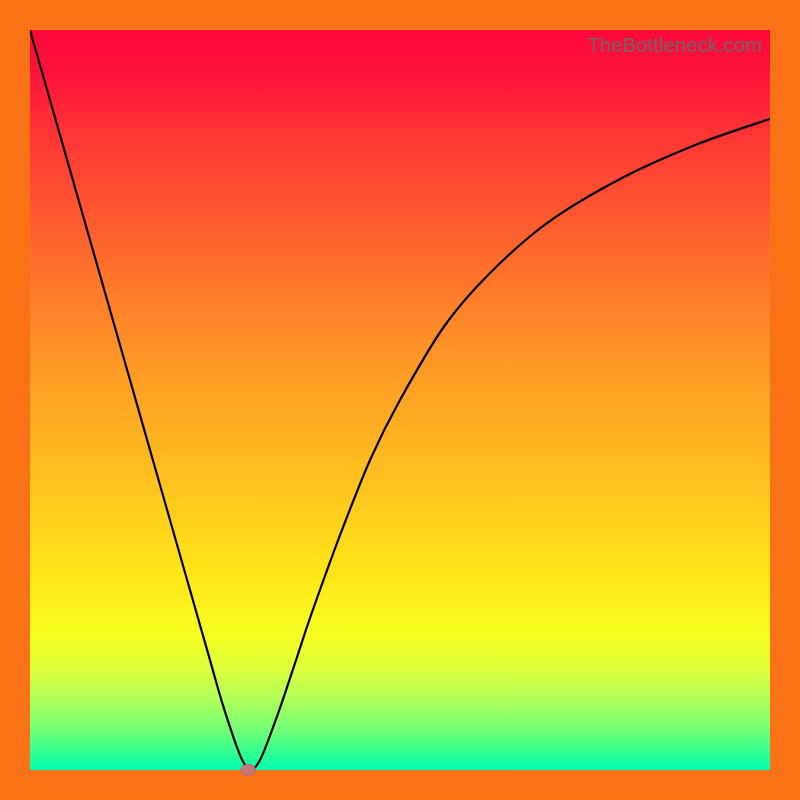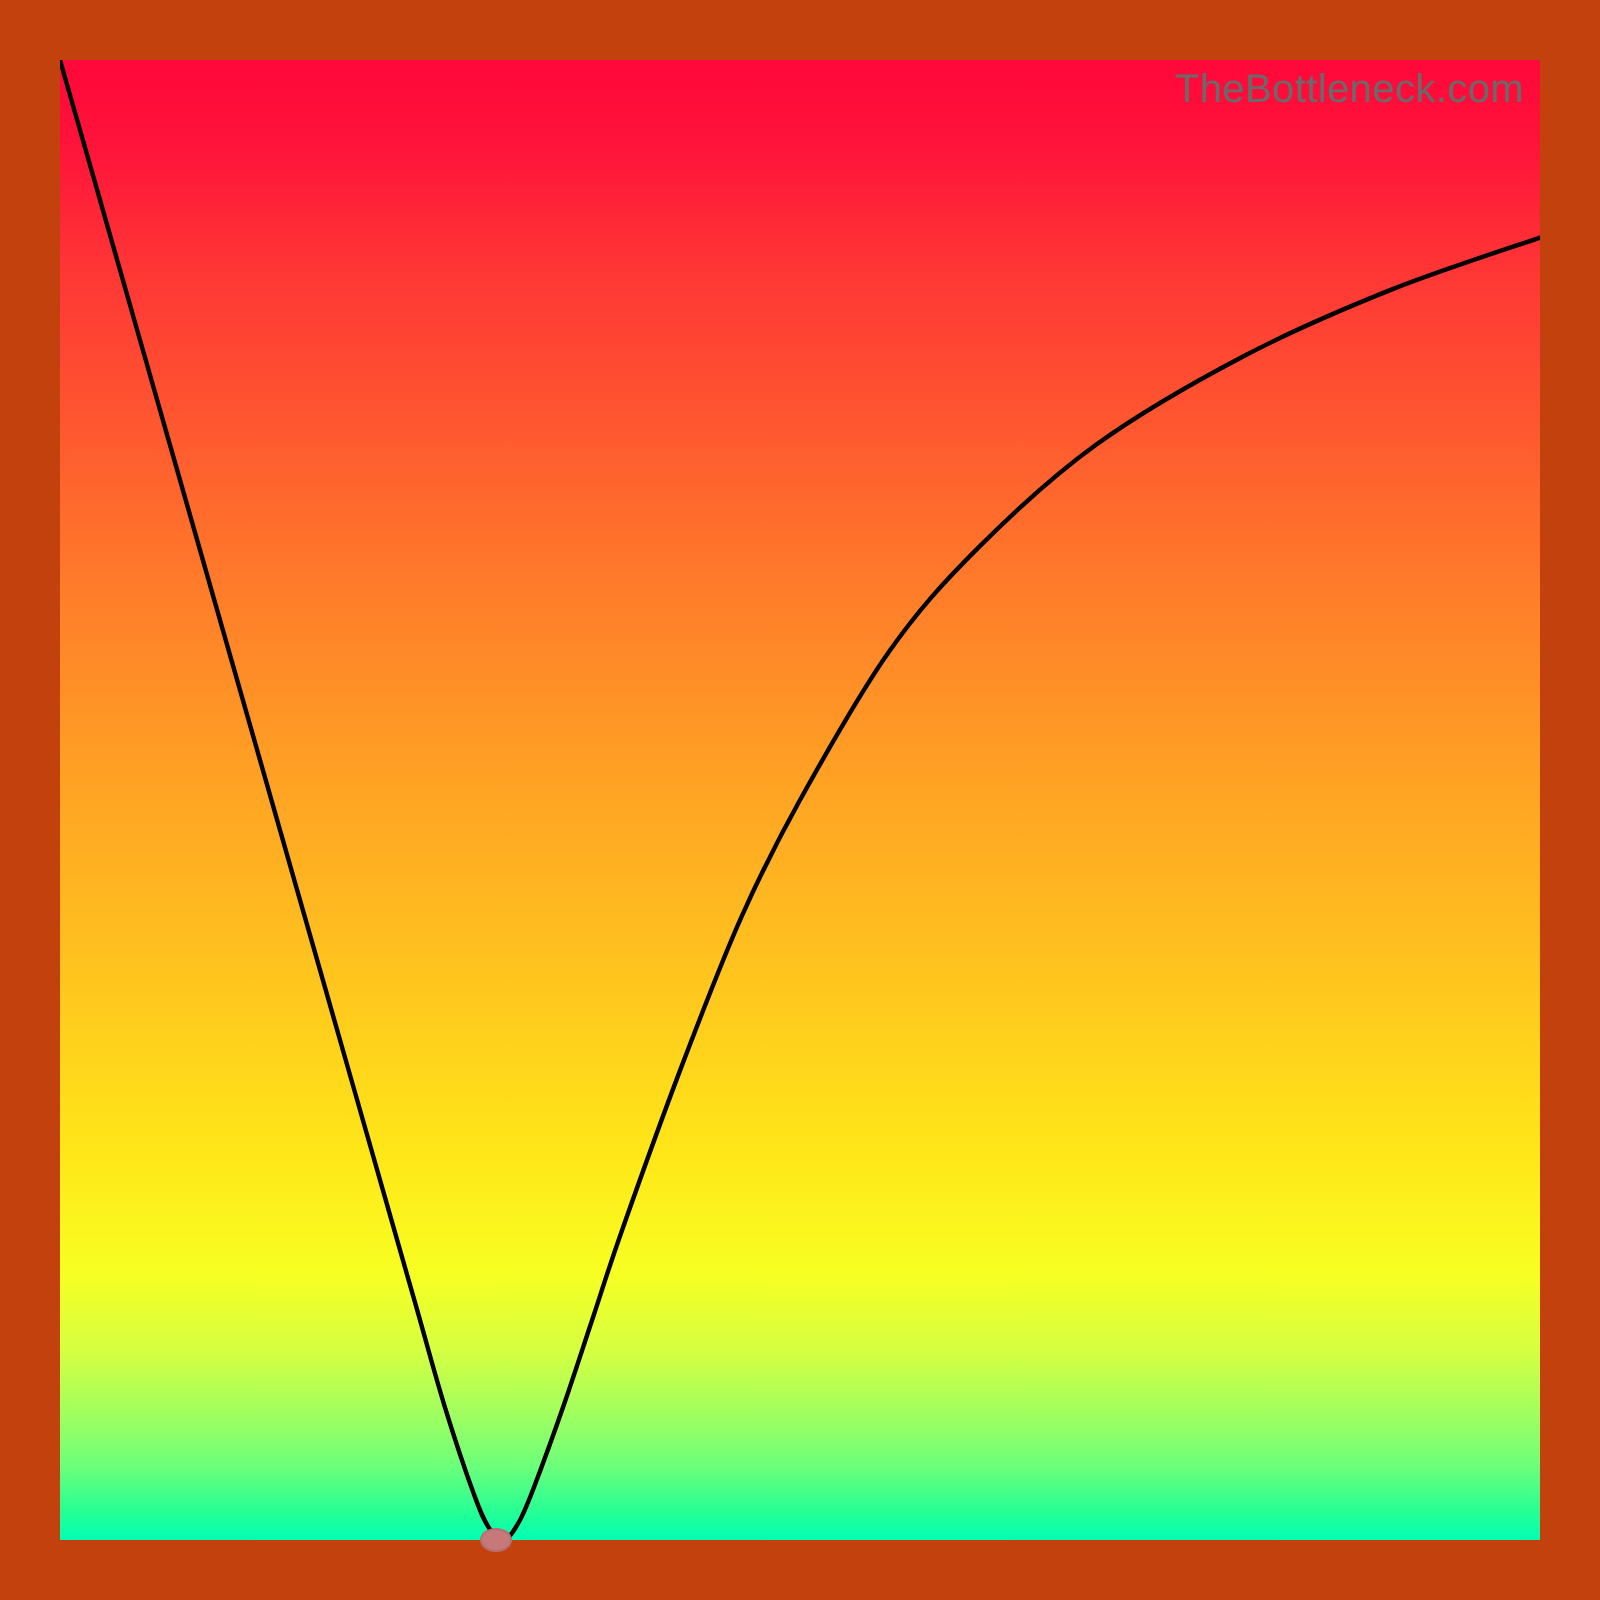--- a/index.html
+++ b/index.html
@@ -8,21 +8,21 @@
     width: 800px;
     height: 800px;
     overflow: hidden;
     background: #000;
     font-family: Arial, Helvetica, sans-serif;
   }
   .wrap {
     position: relative;
     width: 800px;
     height: 800px;
-    background: #c2410c;
+    background: #f97316;
   }
   
   .plot {
     position: absolute;
     left: 30px;
     top: 30px;
     width: 740px;
     height: 740px;
     
     background: linear-gradient(

